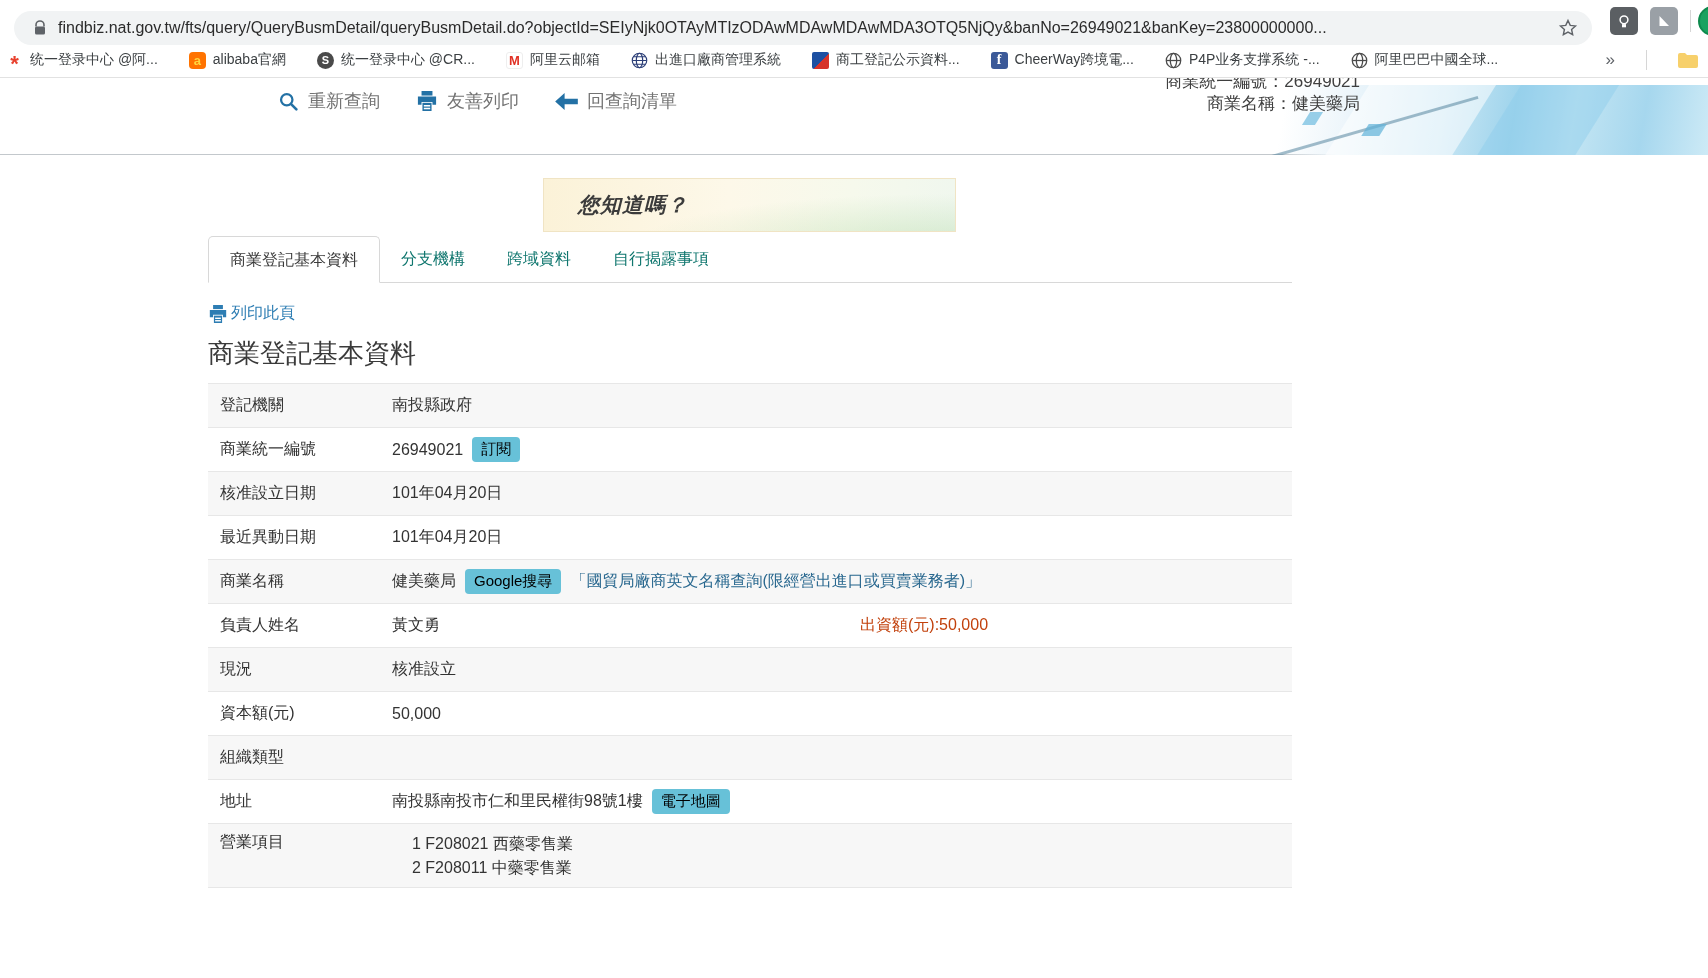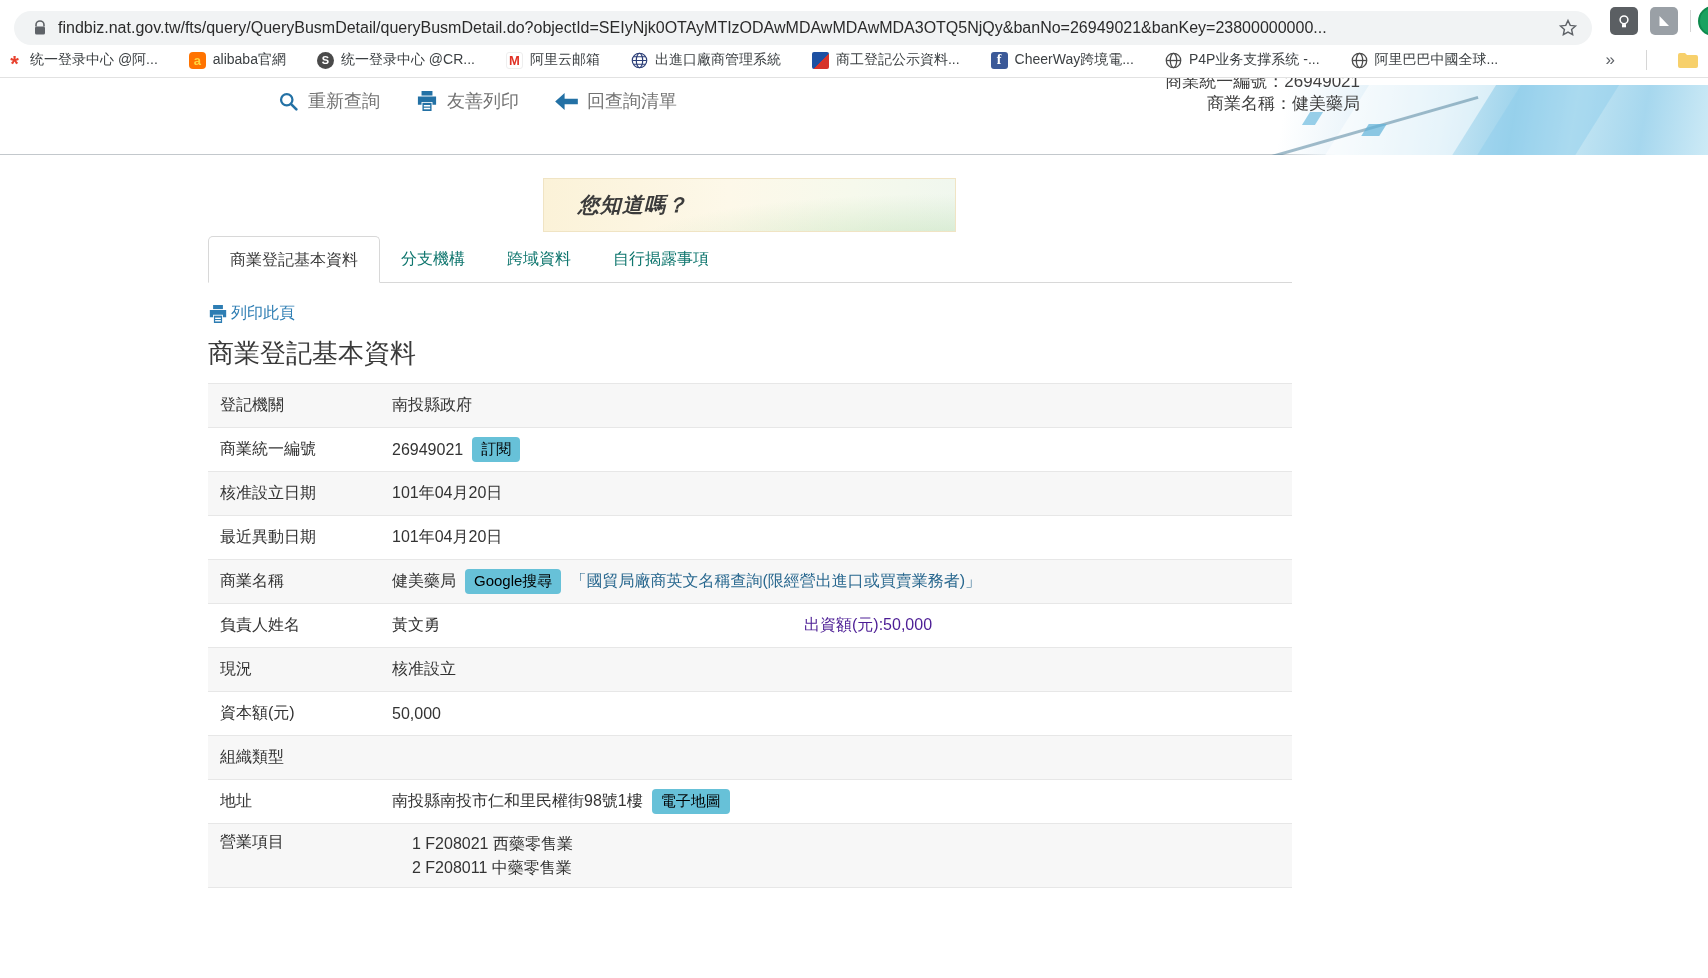--- a/index.html
+++ b/index.html
@@ -90,21 +90,21 @@
 
   .detail-table { position:absolute; left:208px; top:227px; width:1084px; border-top:1px solid #e7e7e7; }
   .drow { position:relative; display:flex; align-items:center; min-height:44px;
     border-bottom:1px solid #e7e7e7; font-size:16px; color:#333; }
   .drow:nth-child(odd) { background:#f7f7f7; }
   .dlabel { width:184px; padding-left:12px; flex:none; }
   .dvalue { flex:1; display:flex; align-items:center; gap:9px; flex-wrap:nowrap; }
   .badge { background:#67c1d8; color:#000000; font-size:15px; padding:3px 9px; border-radius:4px;
     cursor:pointer; white-space:nowrap; line-height:1.25; }
   .cell-link { color:#29688f; cursor:pointer; }
-  .capital { position:absolute; left:596px; color:#4c1d95; }
+  .capital { position:absolute; left:652px; color:#c2410c; }
   .drow.tall { min-height:64px; align-items:flex-start; padding-top:8px;gap:20px; }
   .biz-lines div { line-height:24px; }
 </style>
 </head>
 <body>
 
 <div class="chrome">
   <div class="omnibox">
     <span class="lock">
       <svg width="12" height="16" viewBox="0 0 12 15">

